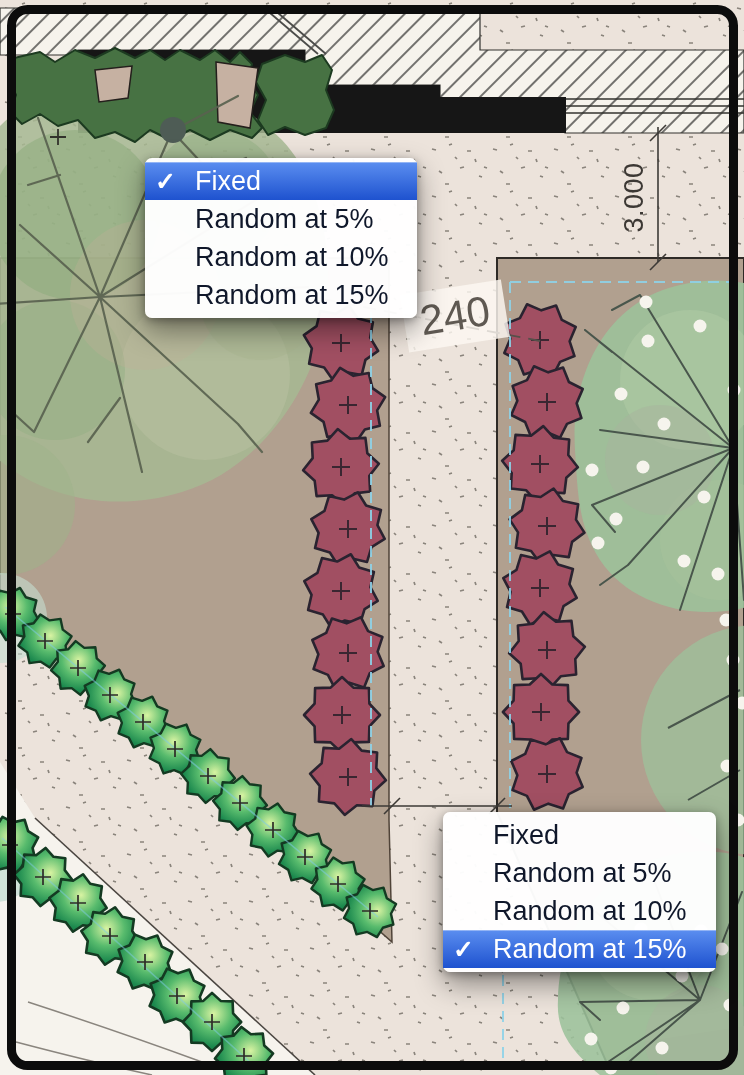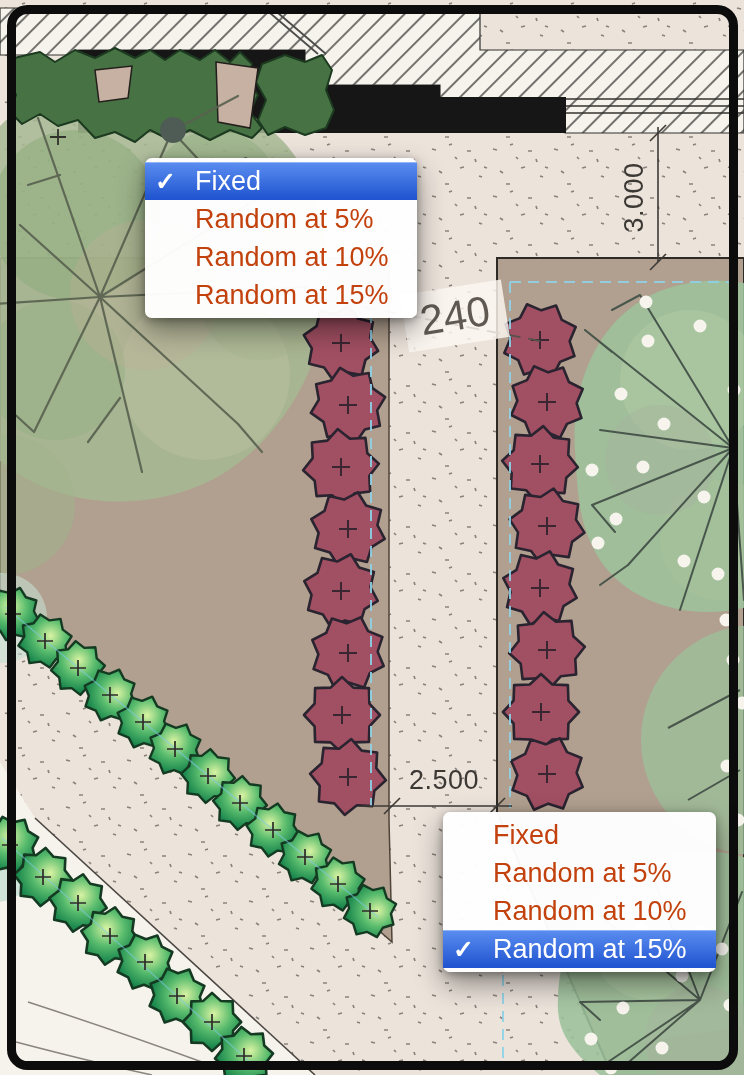--- a/index.html
+++ b/index.html
@@ -5,21 +5,21 @@
   html,body{margin:0;padding:0;background:#fff;}
   .stage{position:relative;width:744px;height:1075px;overflow:hidden;background:#fff;
          font-family:"Liberation Sans",sans-serif;}
   .stage svg{position:absolute;left:0;top:0;}
 
   
   .menu{position:absolute;background:rgba(255,255,255,.97);border-radius:7px;
         box-shadow:0 12px 28px rgba(0,0,0,.42),0 2px 8px rgba(0,0,0,.3);
         padding:4px 0;z-index:30;}
   .menu .row{display:flex;align-items:center;height:38px;padding:0 16px 0 10px;
-             font-size:27px;line-height:38px;color:#c2410c;white-space:nowrap;}
+             font-size:27px;line-height:38px;color:#0f172a;white-space:nowrap;}
   .menu .check{width:40px;font-size:25px;font-weight:700;flex:0 0 40px;}
   .menu .row.sel{background:linear-gradient(#5b8ef0,#1e52cf);color:#fff;
                  box-shadow:inset 0 1px 0 rgba(255,255,255,.35);}
   #menu-top{left:145px;top:158px;width:272px;}
   #menu-bottom{left:443px;top:812px;width:273px;}
 
   
   .dim{position:absolute;color:#3c3834;font-size:27px;letter-spacing:.5px;z-index:10;
        text-align:center;}
   #dim-v{left:588px;top:182px;width:92px;transform:rotate(-90deg);}
@@ -293,21 +293,20 @@
     <line x1="362" y1="806" x2="512" y2="806"></line>
     <line x1="384" y1="814" x2="400" y2="798"></line>
     <line x1="489" y1="814" x2="505" y2="798"></line>
     <line x1="322" y1="299" x2="540" y2="341" stroke="#56504a" stroke-width="1.8" stroke-dasharray="13 8"></line>
   </g>
 
   <rect x="11.5" y="9.5" width="722" height="1056" rx="16" fill="none" stroke="#0c0c0c" stroke-width="9"></rect>
 </svg>
 
 <div class="dim" id="dim-v">3.000</div>
-<div class="dim" id="dim-h">2.500</div>
 <div id="label-240">240</div>
 
 <div class="menu" id="menu-top">
   <div class="row sel">
     <span class="check">✓</span>
     <span>Fixed</span>
   </div>
   <div class="row">
     <span class="check"></span>
     <span>Random at 5%</span>

